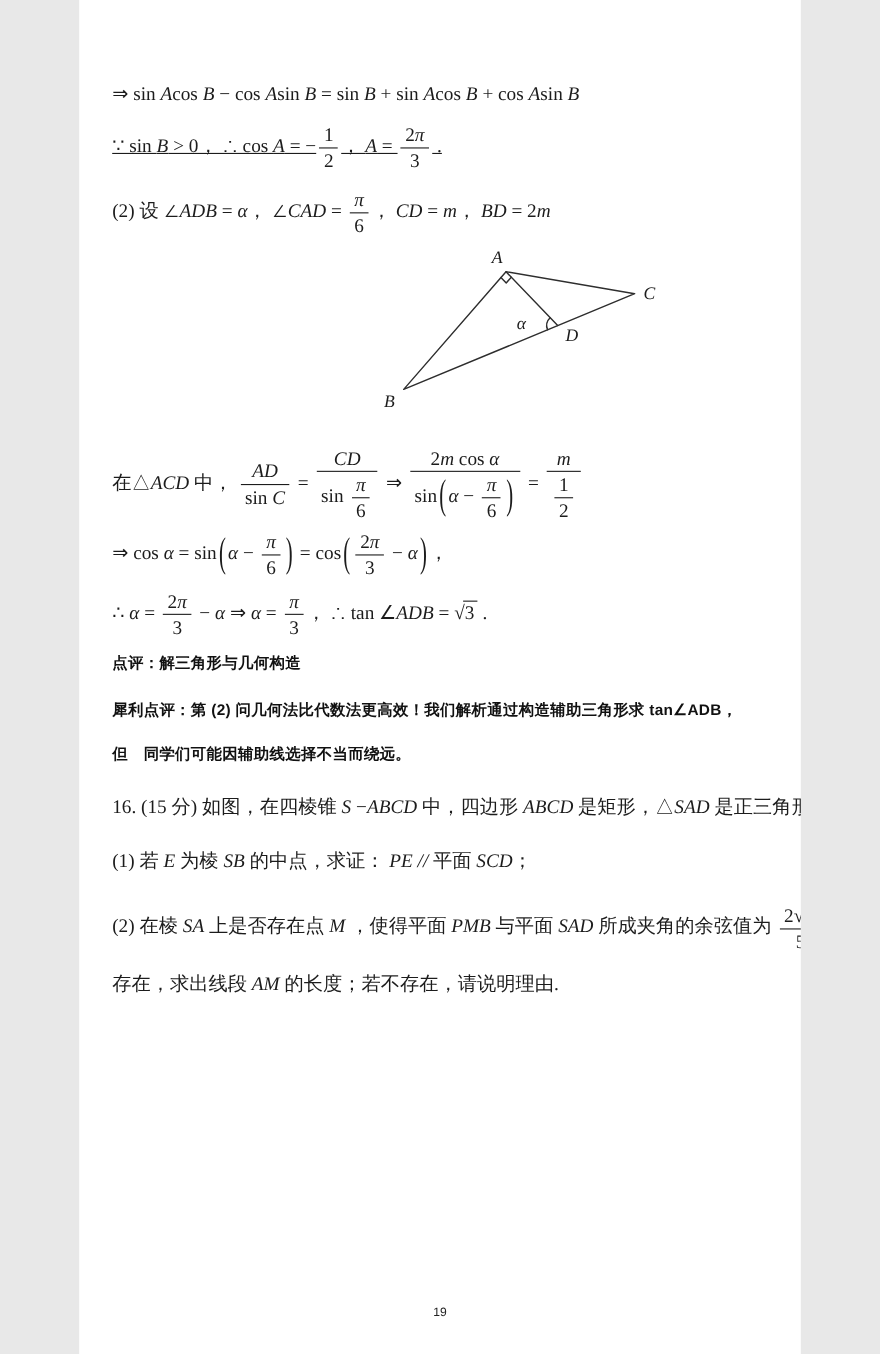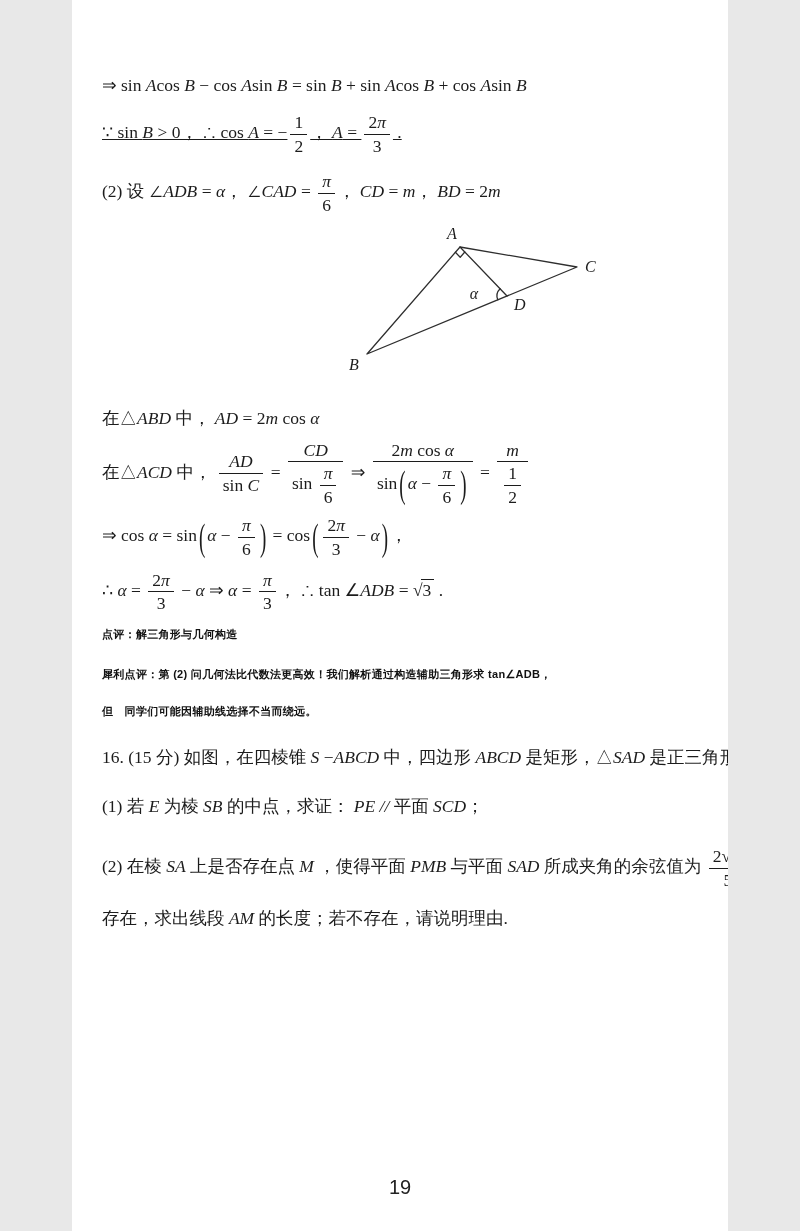--- a/index.html
+++ b/index.html
@@ -28,33 +28,33 @@
   .l1{ margin-bottom:16px; }
   .l2{ margin-bottom:15px;text-decoration:underline; }
   .l3{ margin-bottom:8px; }
   .diagram{ margin:0 0 26px 238px; width:280px; }
   .l4{ margin-bottom:10px; }
   .l5{ margin-bottom:8px; }
   .l6{ margin-bottom:10px; }
   .l7{ margin-bottom:13px; }
   .bold-cn{
     font-family:"Liberation Sans", sans-serif; font-weight:700;
-    font-size:11px; color:#111; white-space:nowrap; letter-spacing:0.3px;
+    font-size:14px; color:#111; white-space:nowrap; letter-spacing:0.3px;
   }
   .l8{ margin-bottom:25px; }
   .l9{ margin-bottom:22px; }
   .l10{ margin-bottom:26px; }
   .l11{ margin-bottom:25px; }
   .l12{ margin-bottom:24px; }
   .l13{ margin-bottom:27px; }
   .l14{ margin-bottom:16px; }
   .l15{ margin-bottom:0; }
   .page-number{
     position:absolute; left:0; right:0; bottom:32px; text-align:center;
-    font-family:"Liberation Sans", sans-serif; font-size:20px; color:#222;
+    font-family:"Liberation Sans", sans-serif; font-size:11px; color:#222;
   }
   svg text{ font-family:"Liberation Serif", serif; font-style:italic; font-size:16px; fill:#1c1c1c; }
   svg .geo{ stroke:#2e2e2e; stroke-width:1.3; fill:none; stroke-linejoin:round; stroke-linecap:round; }
 </style>
 </head>
 <body>
 
 <div class="page">
 
   <div class="math-line l1"><span class="mr">⇒ sin </span><span class="mi">A</span><span class="mr">cos </span><span class="mi">B</span><span class="mr"> − cos </span><span class="mi">A</span><span class="mr">sin </span><span class="mi">B</span><span class="mr"> = sin </span><span class="mi">B</span><span class="mr"> + sin </span><span class="mi">A</span><span class="mr">cos </span><span class="mi">B</span><span class="mr"> + cos </span><span class="mi">A</span><span class="mr">sin </span><span class="mi">B</span></div>
@@ -68,21 +68,20 @@
       <path class="geo" d="M115.4,28.3 L120.2,33.3 L124.8,28.0"></path>
       <path class="geo" d="M160.1,64.8 A10,10 0 0 0 157.8,75.8"></path>
       <text x="112" y="15" text-anchor="middle">A</text>
       <text x="14" y="146" text-anchor="middle">B</text>
       <text x="245" y="48">C</text>
       <text x="174" y="86">D</text>
       <text x="134" y="75" text-anchor="middle">α</text>
     </svg>
   </figure>
 
-  <div class="math-line l4"><span class="mr">在△</span><span class="mi">ABD</span><span class="mr"> 中， </span><span class="mi">AD</span><span class="mr"> = 2</span><span class="mi">m</span><span class="mr"> cos </span><span class="mi">α</span></div>
   <div class="math-line l5"><span class="mr">在△</span><span class="mi">ACD</span><span class="mr"> 中， </span><span class="frac"><span class="num"><span class="mi">AD</span></span><span class="den"><span class="mr">sin </span><span class="mi">C</span></span></span><span class="mr"> = </span><span class="frac"><span class="num"><span class="mi">CD</span></span><span class="den"><span class="mr">sin </span><span class="frac"><span class="num"><span class="mi">π</span></span><span class="den"><span class="mr">6</span></span></span></span></span><span class="mr"> ⇒ </span><span class="frac"><span class="num"><span class="mr">2</span><span class="mi">m</span><span class="mr"> cos </span><span class="mi">α</span></span><span class="den"><span class="mr">sin</span><span class="pg">
             <span class="bp">(</span>
             <span class="pgb"><span class="mi">α</span><span class="mr"> − </span><span class="frac"><span class="num"><span class="mi">π</span></span><span class="den"><span class="mr">6</span></span></span></span>
             <span class="bp">)</span>
           </span></span></span><span class="mr"> = </span><span class="frac"><span class="num"><span class="mi">m</span></span><span class="den"><span class="frac"><span class="num"><span class="mr">1</span></span><span class="den"><span class="mr">2</span></span></span></span></span></div>
   <div class="math-line l6"><span class="mr">⇒ cos </span><span class="mi">α</span><span class="mr"> = sin</span><span class="pg">
         <span class="bp">(</span>
         <span class="pgb"><span class="mi">α</span><span class="mr"> − </span><span class="frac"><span class="num"><span class="mi">π</span></span><span class="den"><span class="mr">6</span></span></span></span>
         <span class="bp">)</span>
       </span><span class="mr"> = cos</span><span class="pg">

